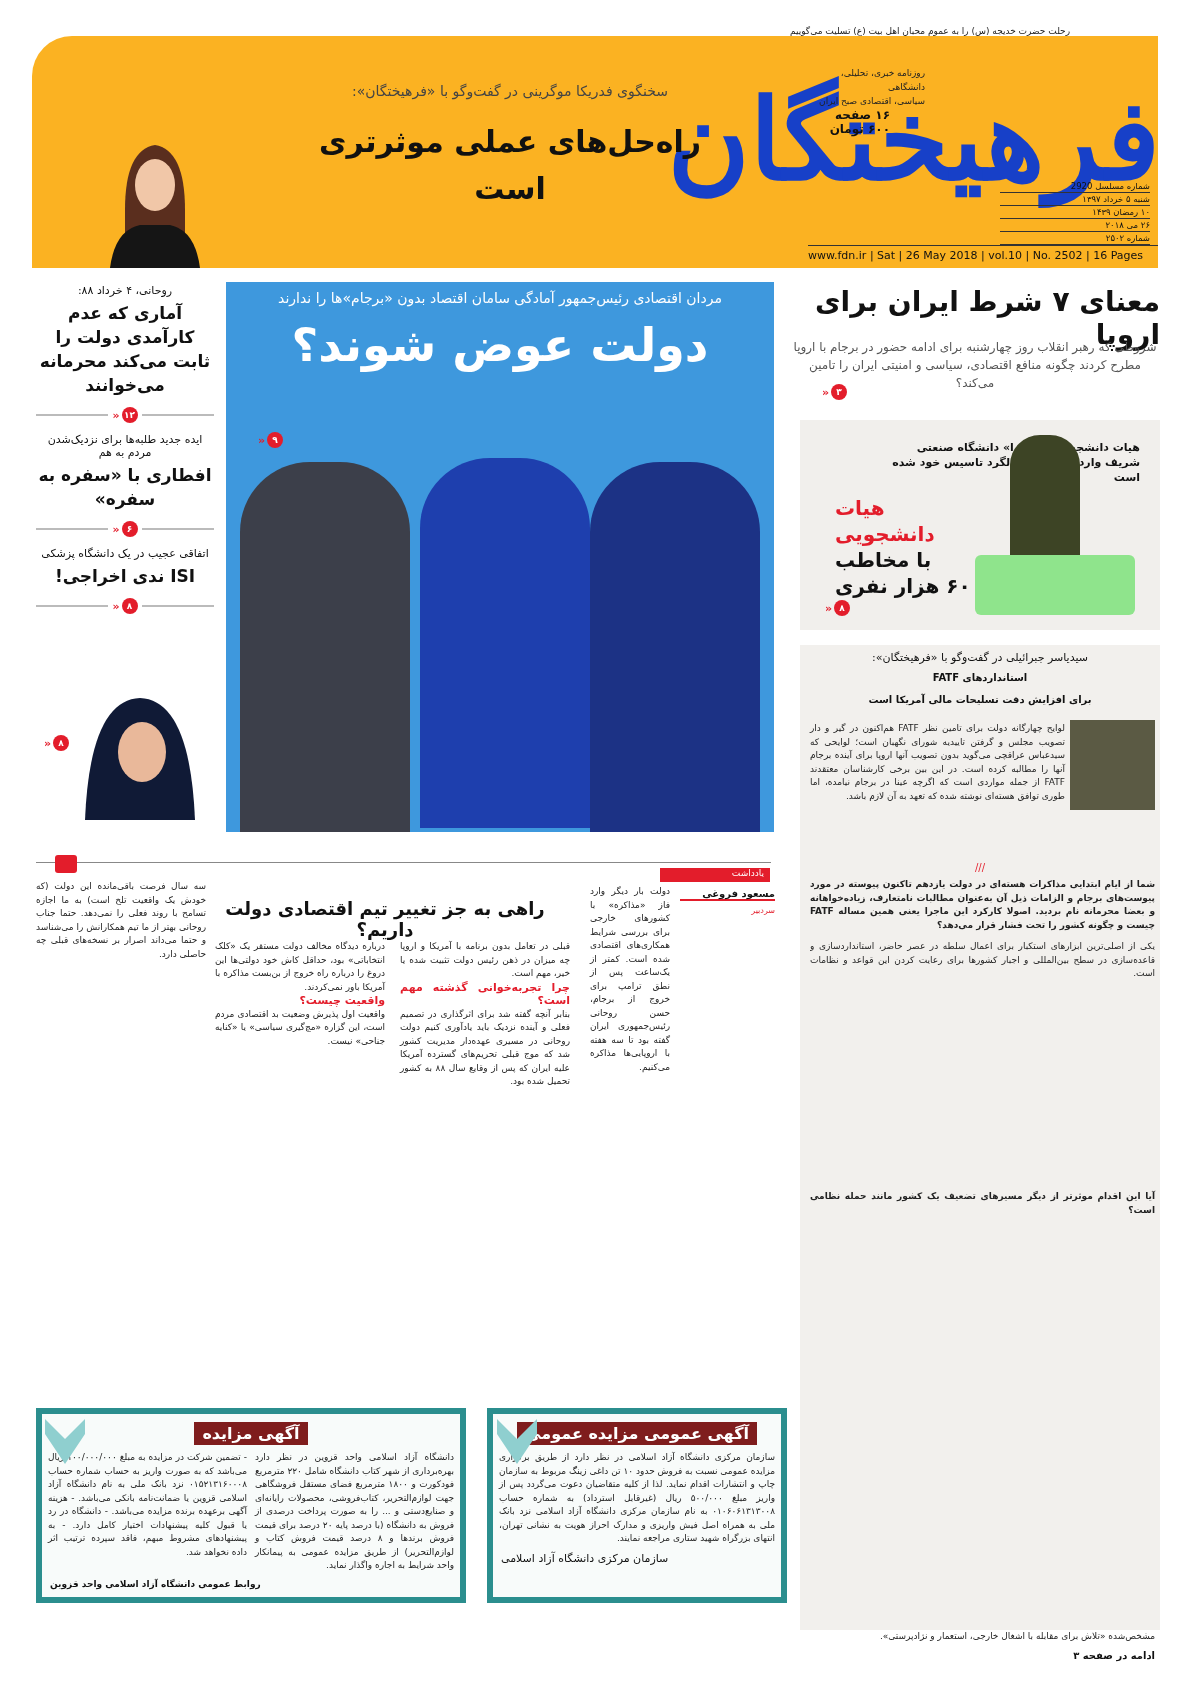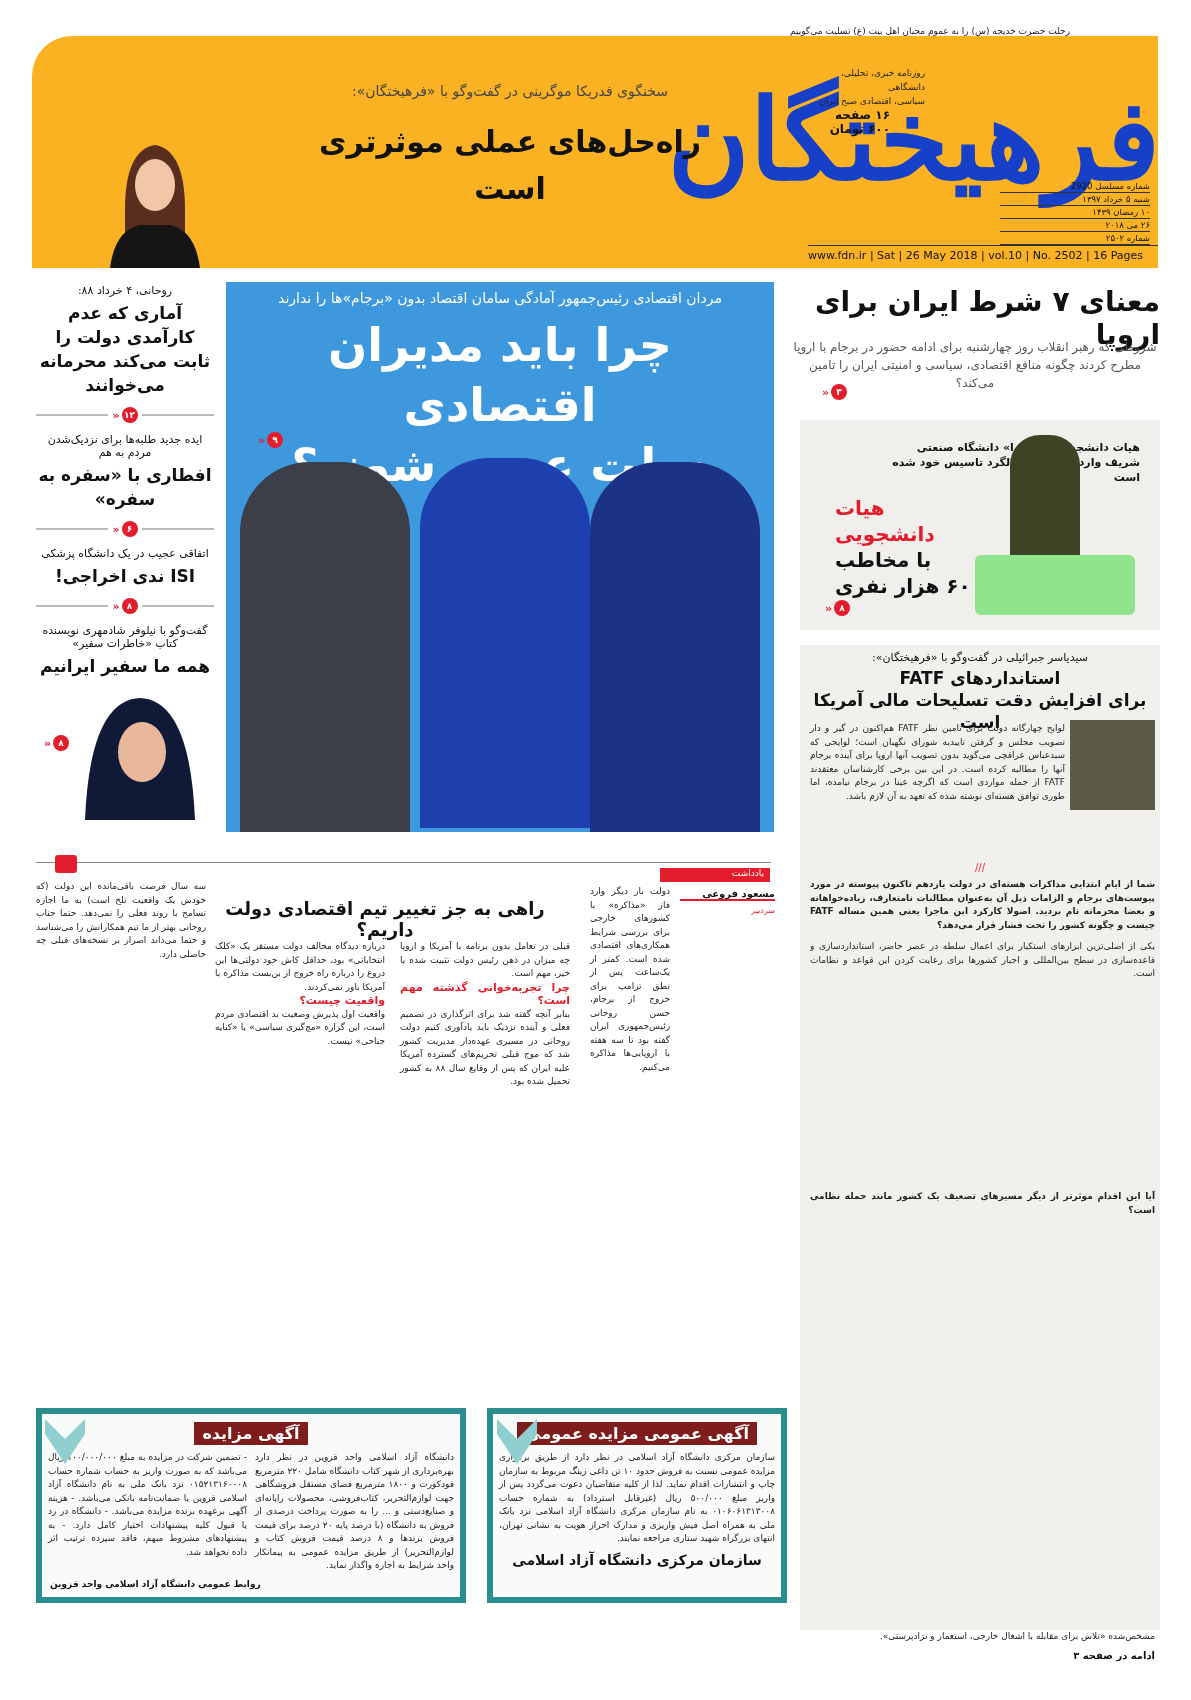--- a/index.html
+++ b/index.html
@@ -28,21 +28,21 @@
   .main-kicker { top: 290px; left: 230px; width: 540px; font-size: 14px; color: #fff; text-align: center; }
   .main-title { top: 315px; left: 230px; width: 540px; font-size: 46px; font-weight: bold; color: #fff; text-align: center; line-height: 60px; }
   .figure { width: 170px; height: 370px; border-radius: 70px 70px 0 0; }
   .right-title { top: 285px; left: 790px; width: 370px; font-size: 28px; font-weight: bold; }
   .right-lead { top: 338px; left: 790px; width: 370px; font-size: 12px; color: #555; text-align: center; line-height: 18px; }
   .hey-box { top: 420px; left: 800px; width: 360px; height: 210px; background: #f1efec; }
   .hey-kicker { top: 440px; left: 830px; width: 180px; font-size: 11px; font-weight: bold; text-align: right; line-height: 15px; }
   .hey-title { top: 495px; left: 825px; width: 150px; font-size: 20px; font-weight: bold; text-align: left; line-height: 26px; margin-left: 20px; }
   .fatf-box { top: 645px; left: 800px; width: 360px; height: 985px; background: #f2f0ed; }
   .fatf-kicker { top: 651px; left: 800px; width: 360px; font-size: 11px; text-align: center; }
-  .fatf-title { top: 667px; left: 800px; width: 360px; font-size: 17px; font-weight: bold; text-align: center; line-height: 22px; }
+  .fatf-title { top: 667px; left: 800px; width: 360px; font-size: 10px; font-weight: bold; text-align: center; line-height: 22px; }
   .body-text { font-size: 9px; line-height: 13.5px; text-align: justify; color: #222; }
   .subhead-red { color: #e31d2b; font-weight: bold; font-size: 11px; }
   .note-tag { top: 868px; left: 660px; width: 110px; height: 14px; background: #e31d2b; color: #fff; font-size: 9px; text-align: right; padding-right: 6px; }
   .ad { border: 6px solid #2b8e8e; background: #f8fbfa; }
   .ad-title { background: #7f1d1d; color: #fff; font-weight: bold; text-align: center; font-size: 16px; padding: 2px 8px; display: inline-block; }
   .ad-logo { width: 50px; height: 55px; }
 </style>
 </head>
 <body>
 
@@ -100,37 +100,32 @@
   </div>
   <div>
     <div class="kicker">اتفاقی عجیب در یک دانشگاه پزشکی</div>
     <div class="title">ISI ندی اخراجی!</div>
     <div class="page-ref">
         <span class="line"></span>
         <span class="badge"><span class="dot">۸</span>«</span>
         <span class="line"></span>
       </div>
   </div>
-  <div>
-    <div class="kicker">گفت‌وگو با نیلوفر شادمهری نویسنده کتاب «خاطرات سفیر»</div>
-    <div class="title">همه ما سفیر ایرانیم</div>
-  </div>
 </div>
 <div class="abs" style="top:690px;left:70px;width:140px;height:130px;">
   <svg width="140" height="130" viewBox="0 0 140 130">
       <path d="M15 130 Q20 10 70 8 Q120 10 125 130 Z" fill="#101a36"></path>
       <ellipse cx="72" cy="62" rx="24" ry="30" fill="#e9b89a"></ellipse>
     </svg>
 </div>
 <div class="abs badge" style="top:735px;left:44px;"><span class="dot">۸</span>«</div>
 
 <div class="abs main-panel"></div>
 <div class="abs main-kicker">مردان اقتصادی رئیس‌جمهور آمادگی سامان اقتصاد بدون «برجام»ها را ندارند</div>
 <div class="abs main-title">
-  <div>چرا باید مدیران اقتصادی</div>
   <div>دولت عوض شوند؟</div>
 </div>
 <div class="abs badge" style="top:432px;left:258px;"><span class="dot">۹</span>«</div>
 <div class="abs figure" style="top:462px;left:240px;background:#3c3f4a;"></div>
 <div class="abs figure" style="top:458px;left:420px;background:#1e3fae;"></div>
 <div class="abs figure" style="top:462px;left:590px;background:#1c3285;"></div>
 
 <div class="abs right-title">معنای ۷ شرط ایران برای اروپا</div>
 <div class="abs right-lead">شروطی که رهبر انقلاب روز چهارشنبه برای ادامه حضور در برجام با اروپا مطرح کردند چگونه منافع اقتصادی، سیاسی و امنیتی ایران را تامین می‌کند؟</div>
 <div class="abs badge" style="top:384px;left:822px;"><span class="dot">۳</span>«</div>
@@ -189,19 +184,19 @@
   <div style="font-size:9px;font-weight:bold;text-align:left;padding:0 8px;">روابط عمومی دانشگاه آزاد اسلامی واحد قزوین</div>
 </div>
 <div class="abs ad-logo" style="top:1414px;left:40px;">
   <svg width="50" height="55" viewBox="0 0 50 55">
       <path d="M5 5 L25 25 L45 5 L45 20 L25 50 L5 20 Z" fill="#8fcfcf"></path>
     </svg>
 </div>
 <div class="abs ad" style="top:1408px;left:487px;width:300px;height:195px;">
   <div style="text-align:center;margin-top:8px;"><span class="ad-title">آگهی عمومی مزایده عمومی</span></div>
   <div class="body-text" style="padding:6px;">سازمان مرکزی دانشگاه آزاد اسلامی در نظر دارد از طریق برگزاری مزایده عمومی نسبت به فروش حدود ۱۰ تن داغی زینگ مربوط به سازمان چاپ و انتشارات اقدام نماید. لذا از کلیه متقاضیان دعوت می‌گردد پس از واریز مبلغ ۵۰۰/۰۰۰ ریال (غیرقابل استرداد) به شماره حساب ۰۱۰۶۰۶۱۳۱۳۰۰۸ به نام سازمان مرکزی دانشگاه آزاد اسلامی نزد بانک ملی به همراه اصل فیش واریزی و مدارک احراز هویت به نشانی تهران، انتهای بزرگراه شهید ستاری مراجعه نمایند.</div>
-  <div style="font-size:14px;font-weight:bold;text-align:center;padding:0 8px;">سازمان مرکزی دانشگاه آزاد اسلامی</div>
+  <div style="font-size:11px;font-weight:normal;text-align:left;padding:0 8px;">سازمان مرکزی دانشگاه آزاد اسلامی</div>
 </div>
 <div class="abs ad-logo" style="top:1414px;left:492px;">
   <svg width="50" height="55" viewBox="0 0 50 55">
       <path d="M5 5 L25 25 L45 5 L45 20 L25 50 L5 20 Z" fill="#8fcfcf"></path>
     </svg>
 </div>
 
 </body></html>

